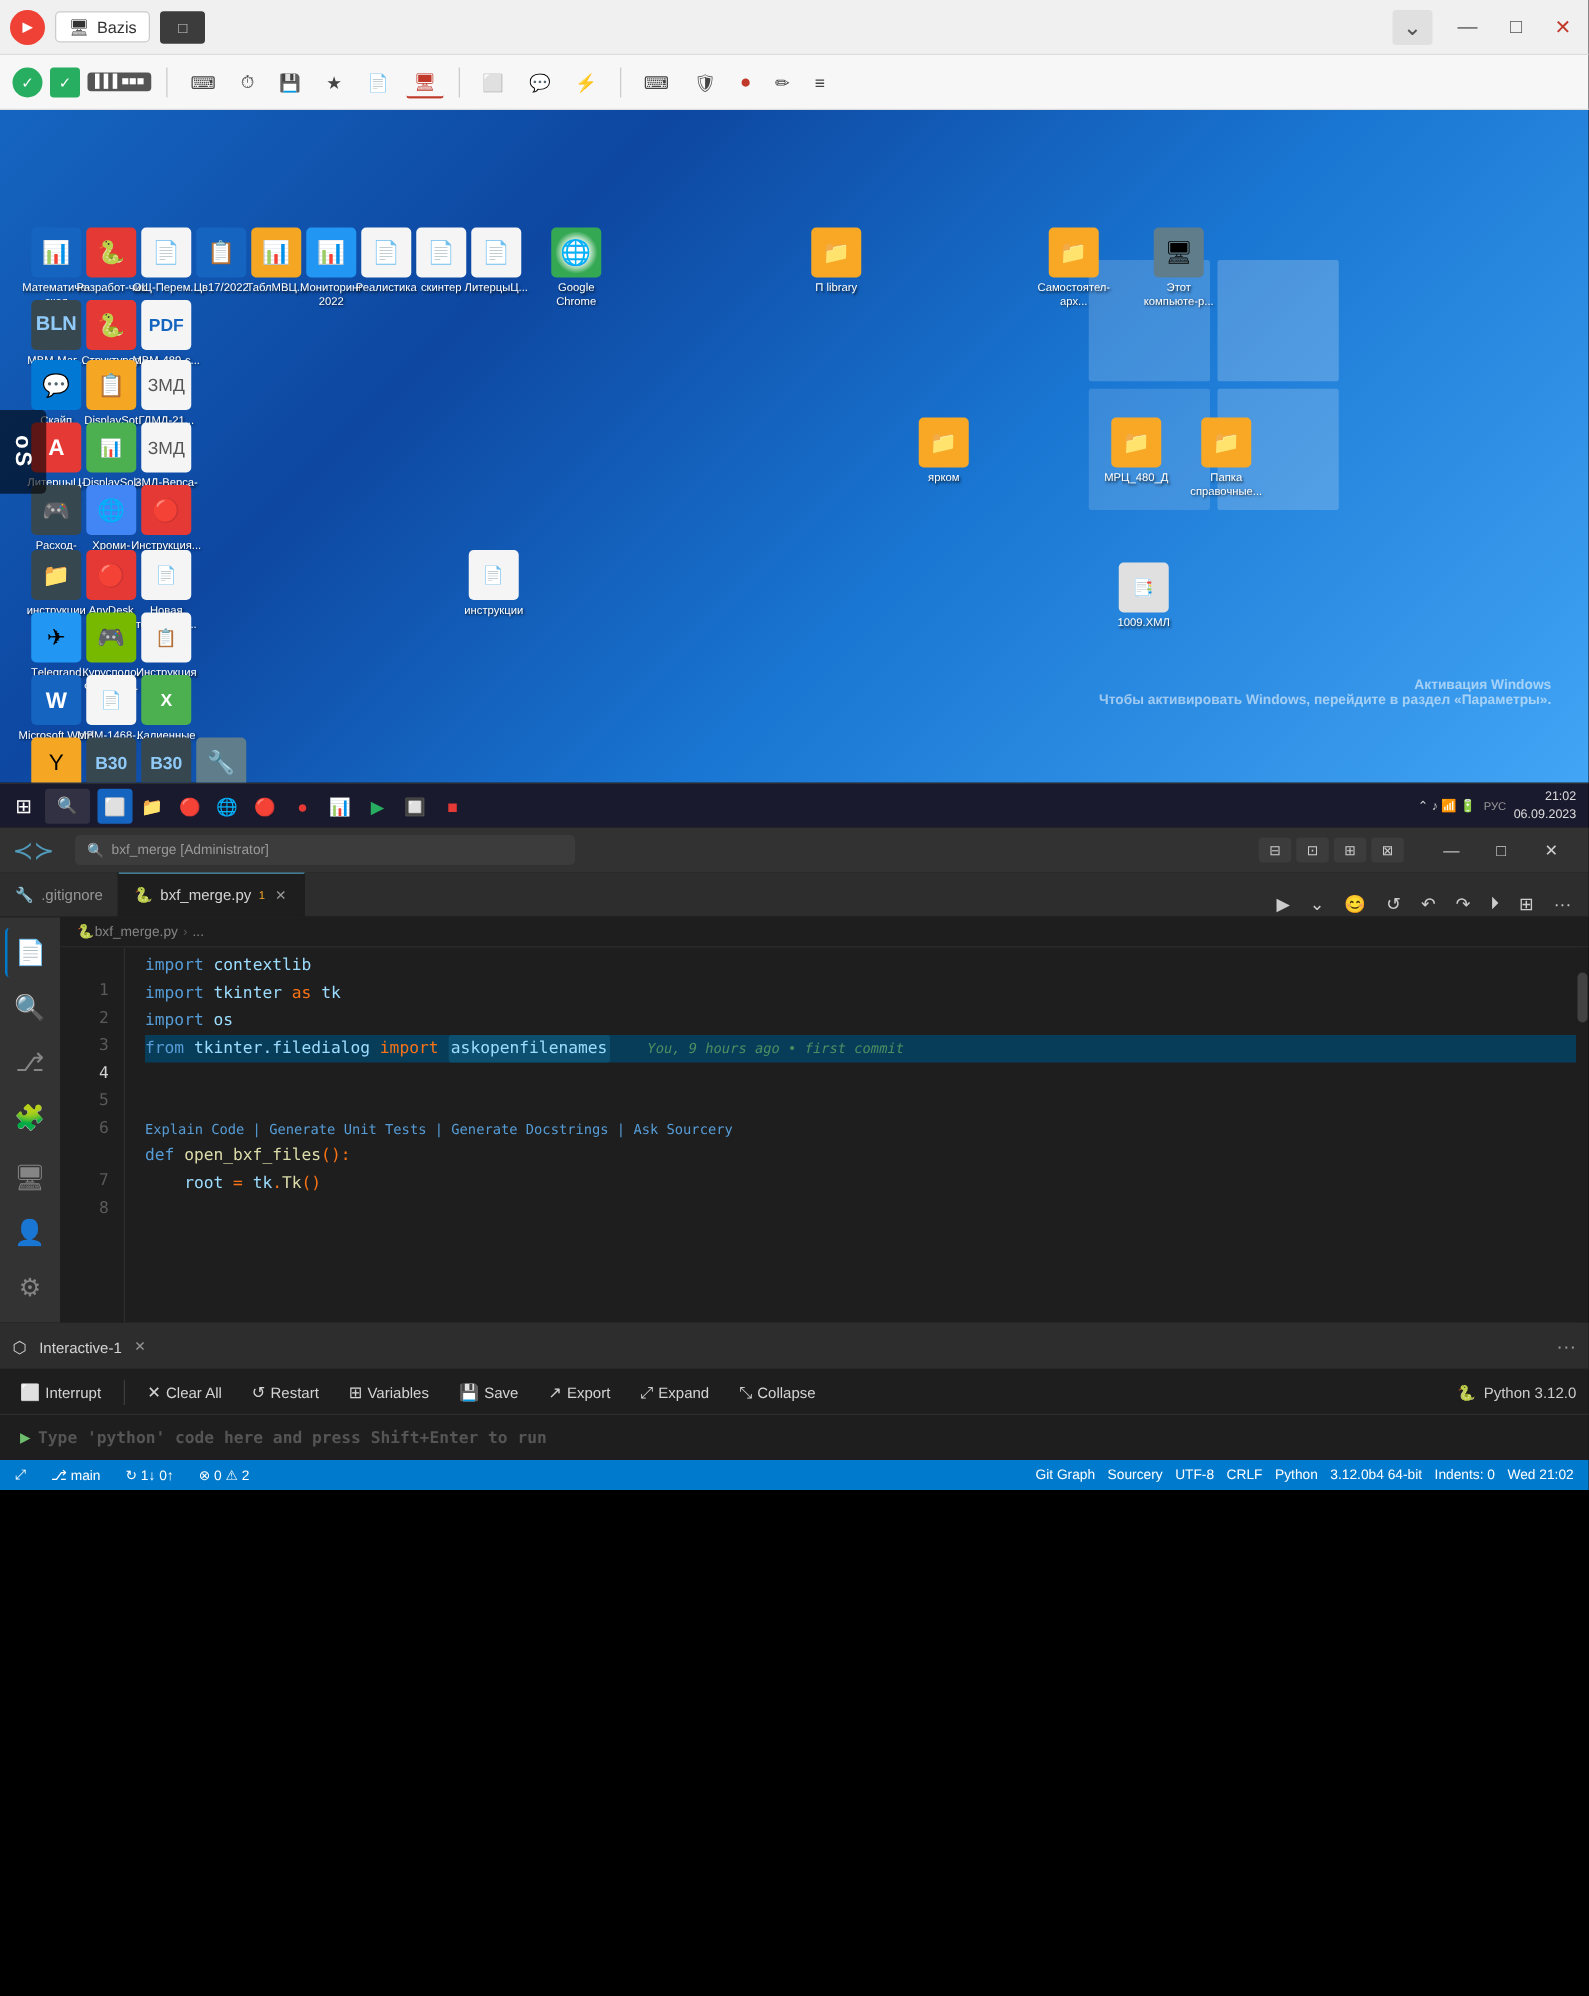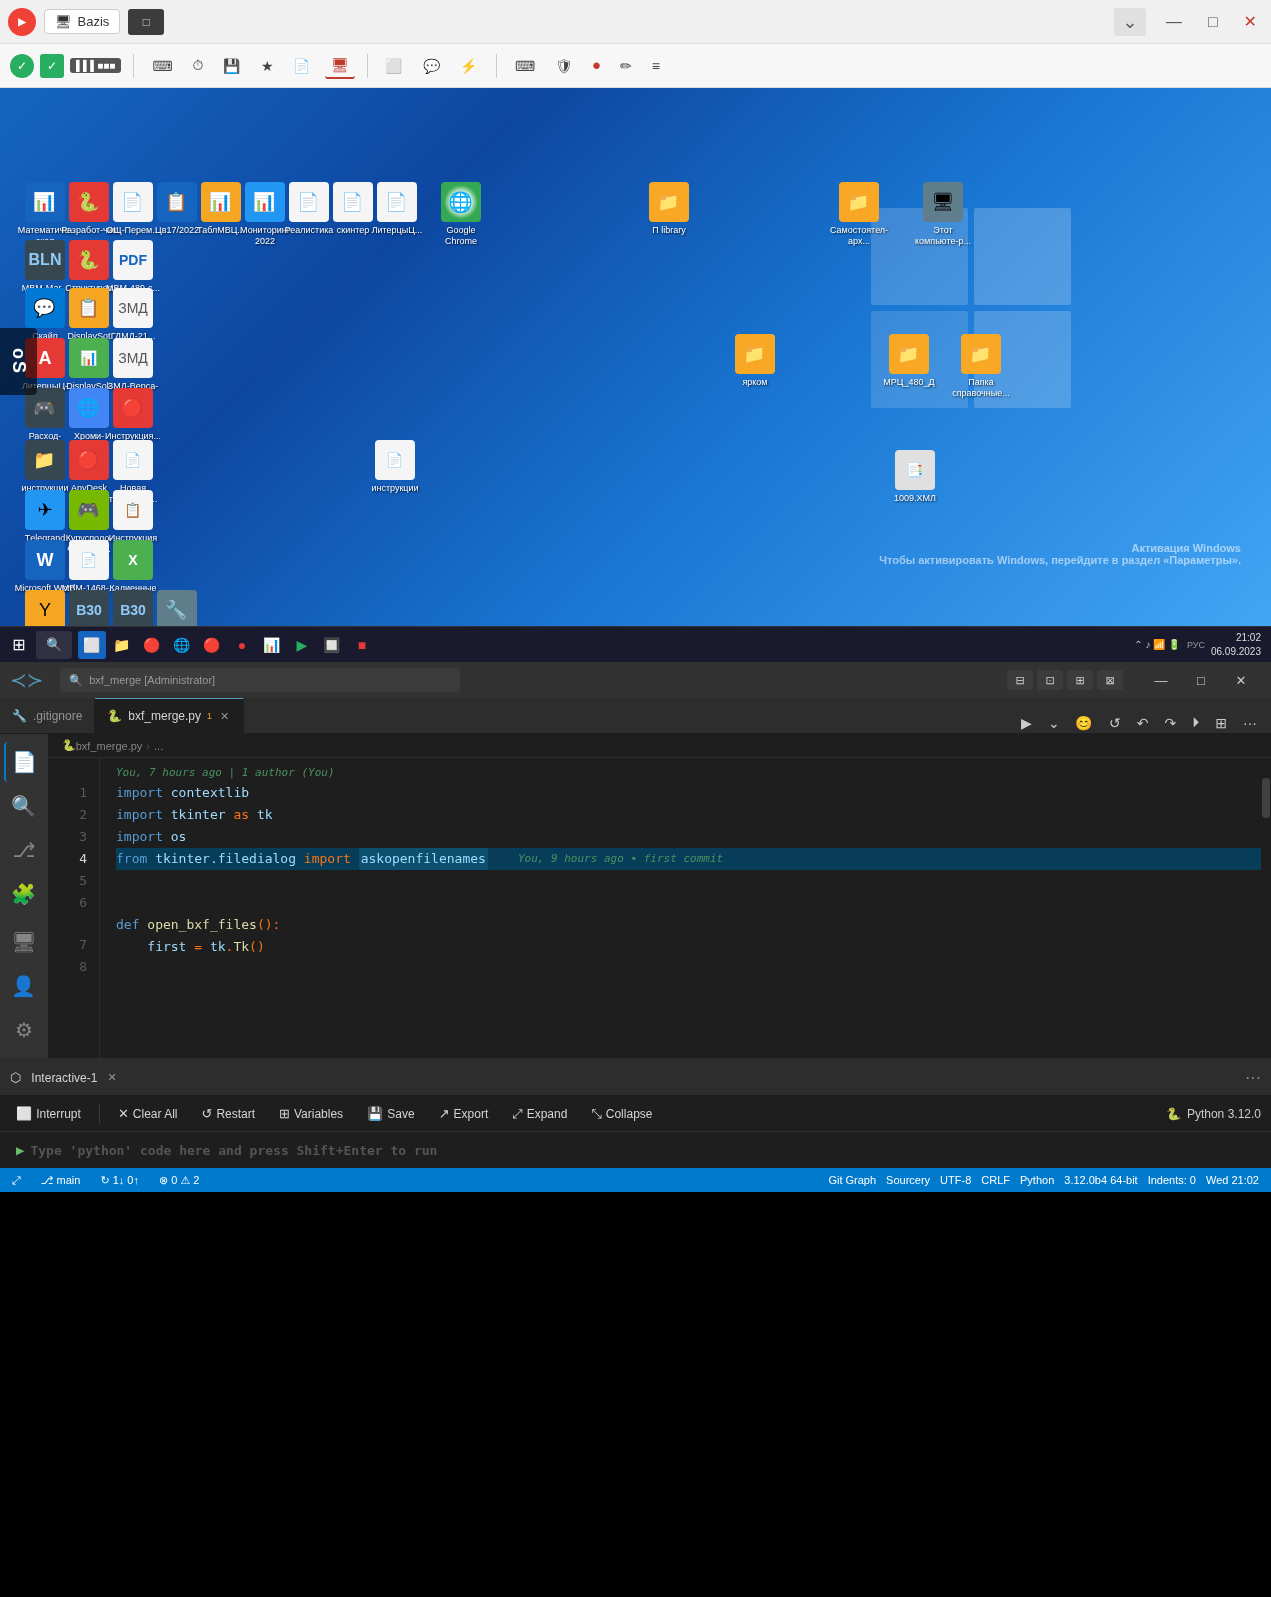--- a/index.html
+++ b/index.html
@@ -561,21 +561,20 @@
           <div class="gutter-line" style="color:#d4d4d4;">4</div>
           <div class="gutter-line">5</div>
           <div class="gutter-line">6</div>
 
           <div style="height:20px;"></div>
           <div class="gutter-line">7</div>
           <div class="gutter-line">8</div>
         </div>
         <div id="vscode-code">
 
-          <div style="height:20px;font-family:Consolas,monospace;font-size:11px;color:#4a9060;font-style:italic;padding-left:0;">You, 7 hours ago | 1 author (You)</div>
 
           <div class="code-line">
             <span class="kw">import</span><span> </span><span class="var">contextlib</span>
           </div>
 
           <div class="code-line">
             <span class="kw">import</span><span> </span><span class="var">tkinter</span><span class="op"> as </span><span class="var">tk</span>
           </div>
 
           <div class="code-line">
@@ -584,27 +583,30 @@
 
           <div class="code-line highlighted">
             <span class="kw">from</span><span> </span><span class="var">tkinter.filedialog</span><span class="op"> import </span><span style="background:#0d4f6e;color:#9cdcfe;border-radius:2px;padding:0 2px;">askopenfilenames</span>
             <span class="blame-text">You, 9 hours ago • first commit</span>
           </div>
 
           <div class="code-line">&nbsp;</div>
 
           <div class="code-line">&nbsp;</div>
 
+          <div style="height:20px;display:flex;align-items:center;">
+            <span style="font-size:11px;color:#569cd6;font-family:Consolas,monospace;">Explain Code | Generate Unit Tests | Generate Docstrings | Ask Sourcery</span>
+          </div>
 
           <div class="code-line">
             <span class="kw">def</span><span> </span><span class="fn">open_bxf_files</span><span class="op">()</span><span class="op">:</span>
           </div>
 
           <div class="code-line">
-            <span>&nbsp;&nbsp;&nbsp;&nbsp;</span><span class="var">first</span><span class="op"> = </span><span class="var">tk</span><span class="op">.</span><span class="fn">Tk</span><span class="op">()</span>
+            <span>&nbsp;&nbsp;&nbsp;&nbsp;</span><span class="var">root</span><span class="op"> = </span><span class="var">tk</span><span class="op">.</span><span class="fn">Tk</span><span class="op">()</span>
           </div>
         </div>
         <div id="vscode-scrollbar">
           <div id="vscode-scrollbar-thumb"></div>
         </div>
       </div>
     </div>
   </div>
 
   <div id="vscode-terminal">

